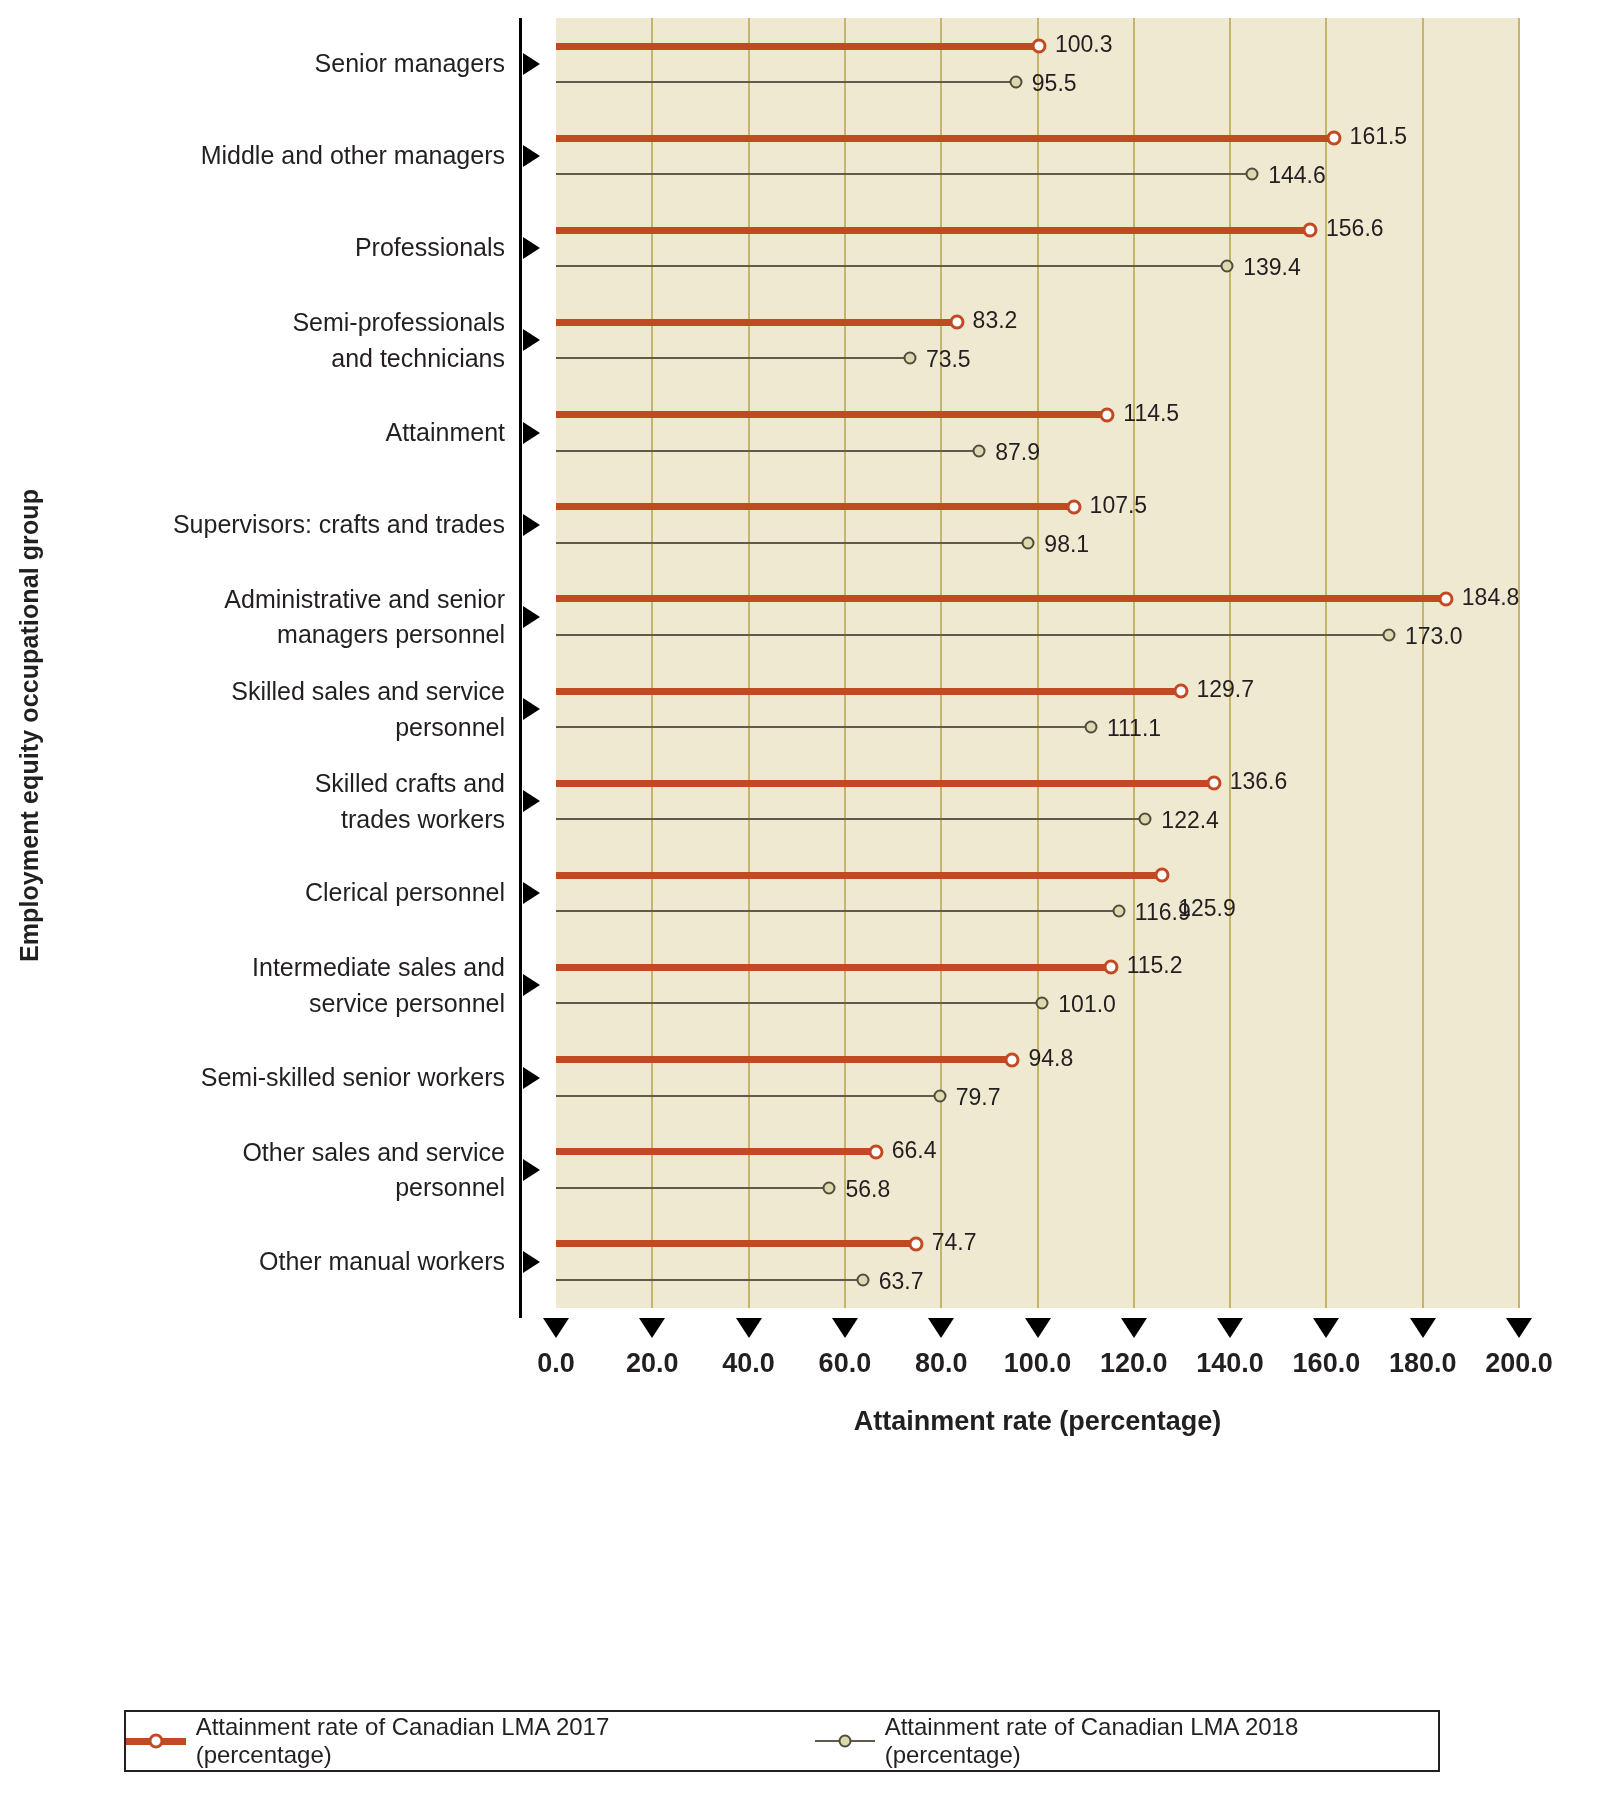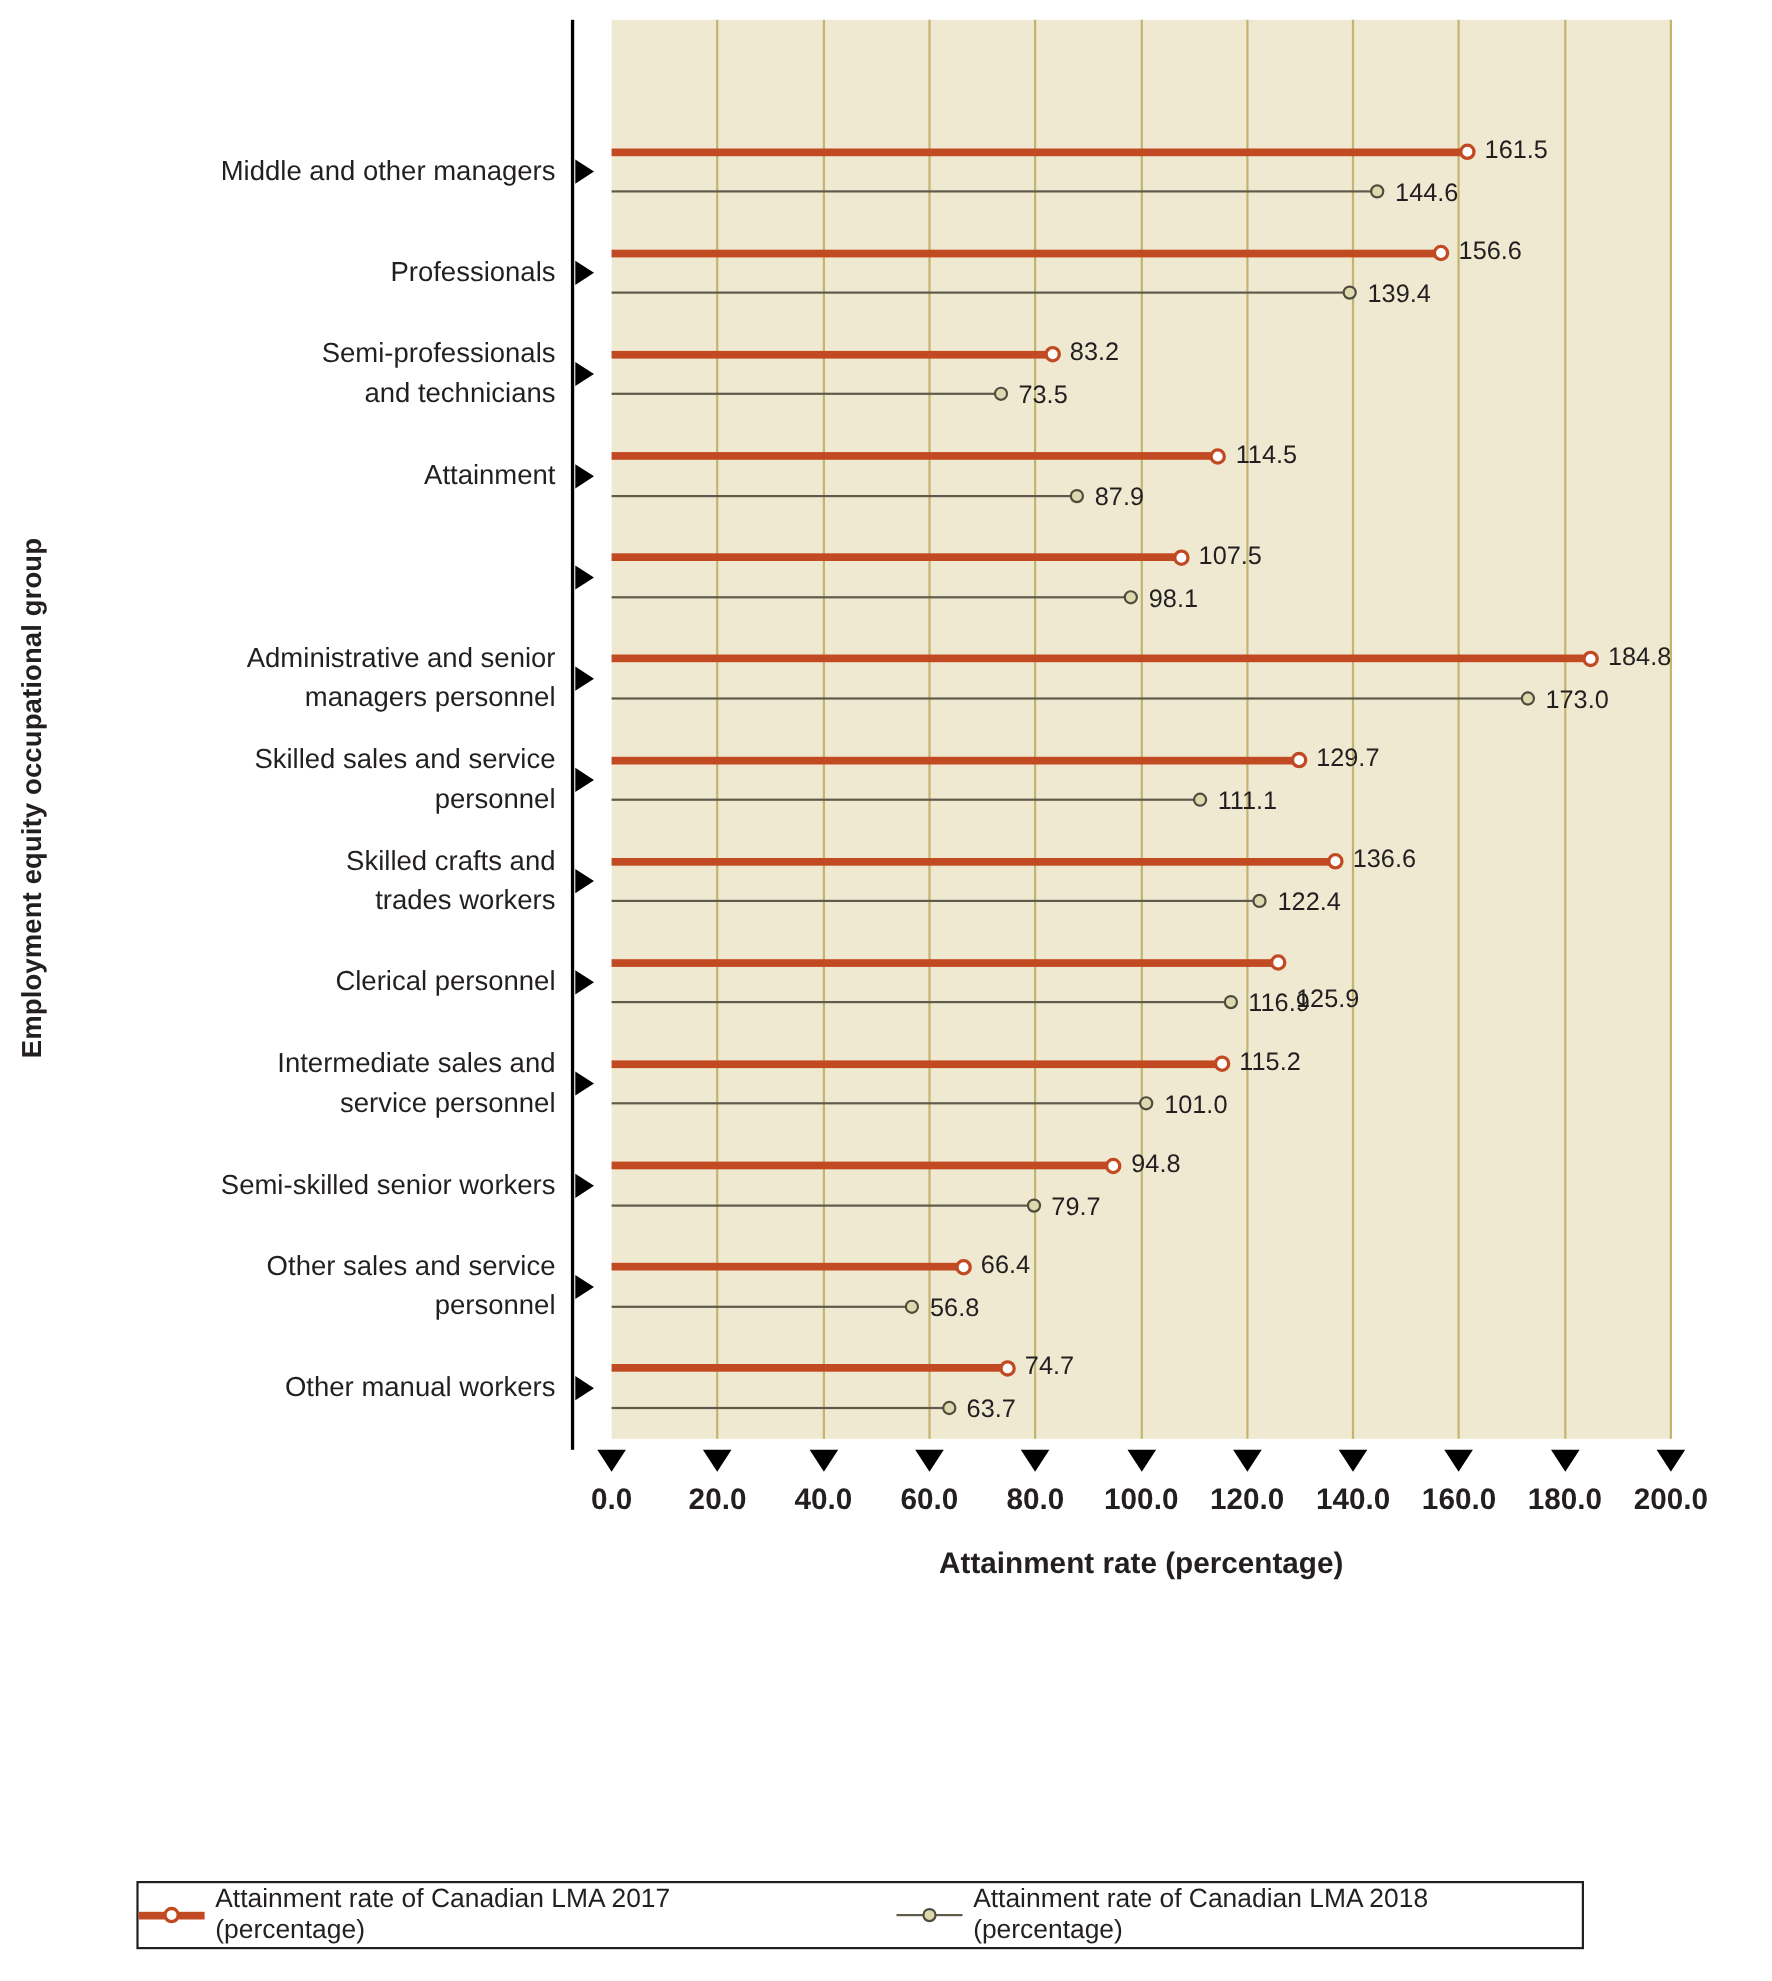--- a/index.html
+++ b/index.html
@@ -232,20 +232,30 @@
       <div class="gridline" style="left: 480.5px;"></div>
       <div class="gridline" style="left: 576.8px;"></div>
       <div class="gridline" style="left: 673.1px;"></div>
       <div class="gridline" style="left: 769.4px;"></div>
       <div class="gridline" style="left: 865.7px;"></div>
       <div class="gridline" style="left: 962px;"></div>
     </div>
   <div id="yaxis"></div>
 
   <div id="rows">
+      <div class="row" style="top: 0px; height: 92.1429px;">
+        <div class="cat-label">Senior managers</div>
+        <div class="tick-arrow"></div>
+        <div class="series-line s2017" style="left: 556px; width: 482.945px; top: 24.5714px; background: rgb(193, 74, 34);"></div>
+        <div class="marker m2017" style="left: 1038.94px; top: 28.0714px;"></div>
+        <div class="val" style="left: 1054.94px; top: 26.0714px;">100.3</div>
+        <div class="series-line s2018" style="left: 556px; width: 459.832px; top: 63.0714px; background: rgb(95, 91, 74);"></div>
+        <div class="marker m2018" style="left: 1015.83px; top: 64.0714px;"></div>
+        <div class="val" style="left: 1031.83px; top: 65.0714px;">95.5</div>
+      </div>
       <div class="row" style="top: 92.1429px; height: 92.1429px;">
         <div class="cat-label">Middle and other managers</div>
         <div class="tick-arrow"></div>
         <div class="series-line s2017" style="left: 556px; width: 777.622px; top: 24.5714px; background: rgb(193, 74, 34);"></div>
         <div class="marker m2017" style="left: 1333.62px; top: 28.0714px;"></div>
         <div class="val" style="left: 1349.62px; top: 26.0714px;">161.5</div>
         <div class="series-line s2018" style="left: 556px; width: 696.249px; top: 63.0714px; background: rgb(95, 91, 74);"></div>
         <div class="marker m2018" style="left: 1252.25px; top: 64.0714px;"></div>
         <div class="val" style="left: 1268.25px; top: 65.0714px;">144.6</div>
       </div>
@@ -274,20 +284,21 @@
         <div class="cat-label">Attainment</div>
         <div class="tick-arrow"></div>
         <div class="series-line s2017" style="left: 556px; width: 551.317px; top: 24.5714px; background: rgb(193, 74, 34);"></div>
         <div class="marker m2017" style="left: 1107.32px; top: 28.0714px;"></div>
         <div class="val" style="left: 1123.32px; top: 26.0714px;">114.5</div>
         <div class="series-line s2018" style="left: 556px; width: 423.238px; top: 63.0714px; background: rgb(95, 91, 74);"></div>
         <div class="marker m2018" style="left: 979.238px; top: 64.0714px;"></div>
         <div class="val" style="left: 995.238px; top: 65.0714px;">87.9</div>
       </div>
       <div class="row" style="top: 460.714px; height: 92.1429px;">
+        <div class="cat-label">Supervisors: crafts and trades</div>
         <div class="tick-arrow"></div>
         <div class="series-line s2017" style="left: 556px; width: 517.612px; top: 24.5714px; background: rgb(193, 74, 34);"></div>
         <div class="marker m2017" style="left: 1073.61px; top: 28.0714px;"></div>
         <div class="val" style="left: 1089.61px; top: 26.0714px;">107.5</div>
         <div class="series-line s2018" style="left: 556px; width: 472.351px; top: 63.0714px; background: rgb(95, 91, 74);"></div>
         <div class="marker m2018" style="left: 1028.35px; top: 64.0714px;"></div>
         <div class="val" style="left: 1044.35px; top: 65.0714px;">98.1</div>
       </div>
       <div class="row" style="top: 552.857px; height: 92.1429px;">
         <div class="cat-label">Administrative and senior

